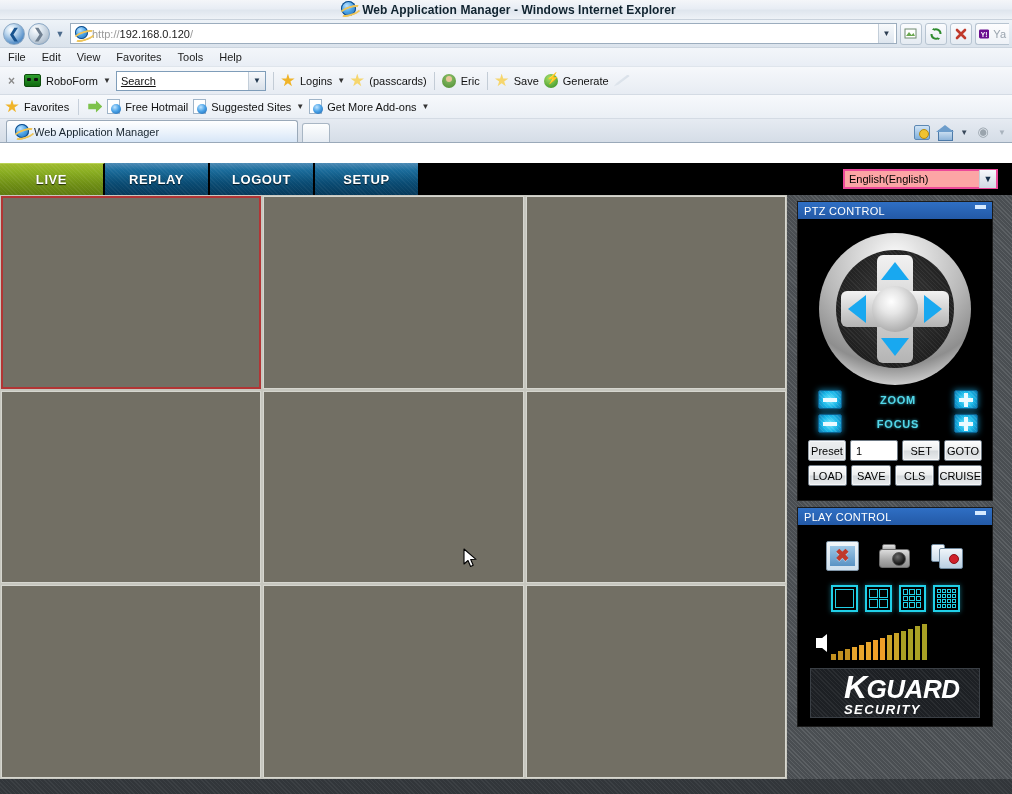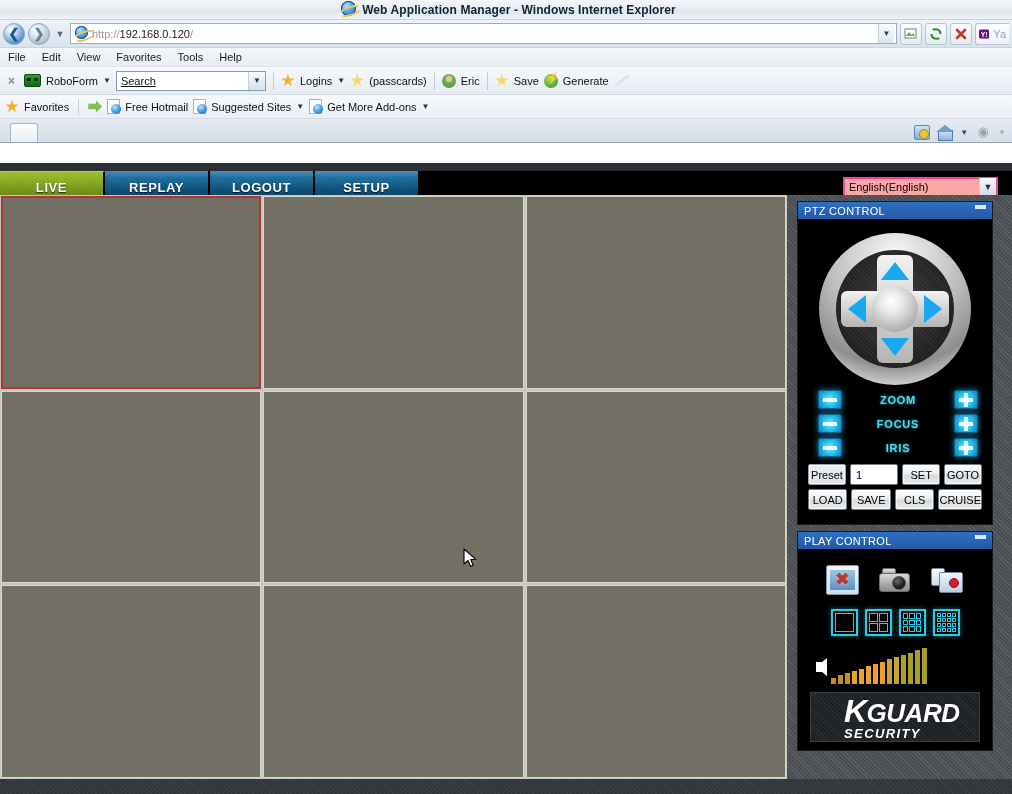--- a/index.html
+++ b/index.html
@@ -218,21 +218,21 @@
   }
   .ti-caret { font-size:8px; color:#39485a; }
   .ti-caret.dim { color:#a9b3bd; }
 
   
   .webapp {
     position:absolute; left:0; top:163px; width:1012px; height:631px;
     background:#2c2f33;
   }
   .nav-strip {
-    position:absolute; left:0; top:8px; width:1012px; height:32px;
+    position:absolute; left:0; top:0; width:1012px; height:32px;
     background:#000;
   }
   .nav-tabs { display:flex; height:32px; }
   .ntab {
     width:105px; height:32px;
     display:flex;align-items:center;justify-content:center;
     color:#fff; font-weight:bold; font-size:13px; letter-spacing:.6px;
     background:
       repeating-linear-gradient(45deg, rgba(255,255,255,.045) 0 1px, transparent 1px 3px),
       linear-gradient(to bottom,#4e8bb5 0%, #1b6d9c 22%, #0a4c74 62%, #073a5b 100%);
@@ -577,20 +577,24 @@
     <span class="lbl">Free Hotmail</span>
     <span class="page-ic"></span>
     <span class="lbl">Suggested Sites</span>
     <span class="rf-caret">▼</span>
     <span class="page-ic"></span>
     <span class="lbl">Get More Add-ons</span>
     <span class="rf-caret">▼</span>
   </div>
 
   <div class="tabstrip">
+    <div class="tab">
+      <span><span class="ie-e" style="width:14px;height:14px"></span></span>
+      <span>Web Application Manager</span>
+    </div>
     <div class="tab-new"></div>
     <div class="tab-right-icons">
       <span class="ti shield"></span>
       <span class="ti home"></span>
       <span class="ti-caret">▼</span>
       <span class="ti rss">◉</span>
       <span class="ti-caret dim">▼</span>
     </div>
   </div>
 
@@ -652,30 +656,20 @@
             <span class="pm-btn">
                 <i class="bar-h"></i>
                 <i class="bar-v"></i>
               </span>
           </div>
           <div class="zf-row">
             <span class="pm-btn">
                 <i class="bar-h"></i>
               </span>
             <span class="zf-label">FOCUS</span>
-            <span class="pm-btn">
-                <i class="bar-h"></i>
-                <i class="bar-v"></i>
-              </span>
-          </div>
-          <div class="zf-row">
-            <span class="pm-btn">
-                <i class="bar-h"></i>
-              </span>
-            <span class="zf-label">IRIS</span>
             <span class="pm-btn">
                 <i class="bar-h"></i>
                 <i class="bar-v"></i>
               </span>
           </div>
 
           <div class="btn-grid">
             <div class="btn-row">
               <span class="wbtn label-only">Preset</span>
               <span class="wfield">1</span>

